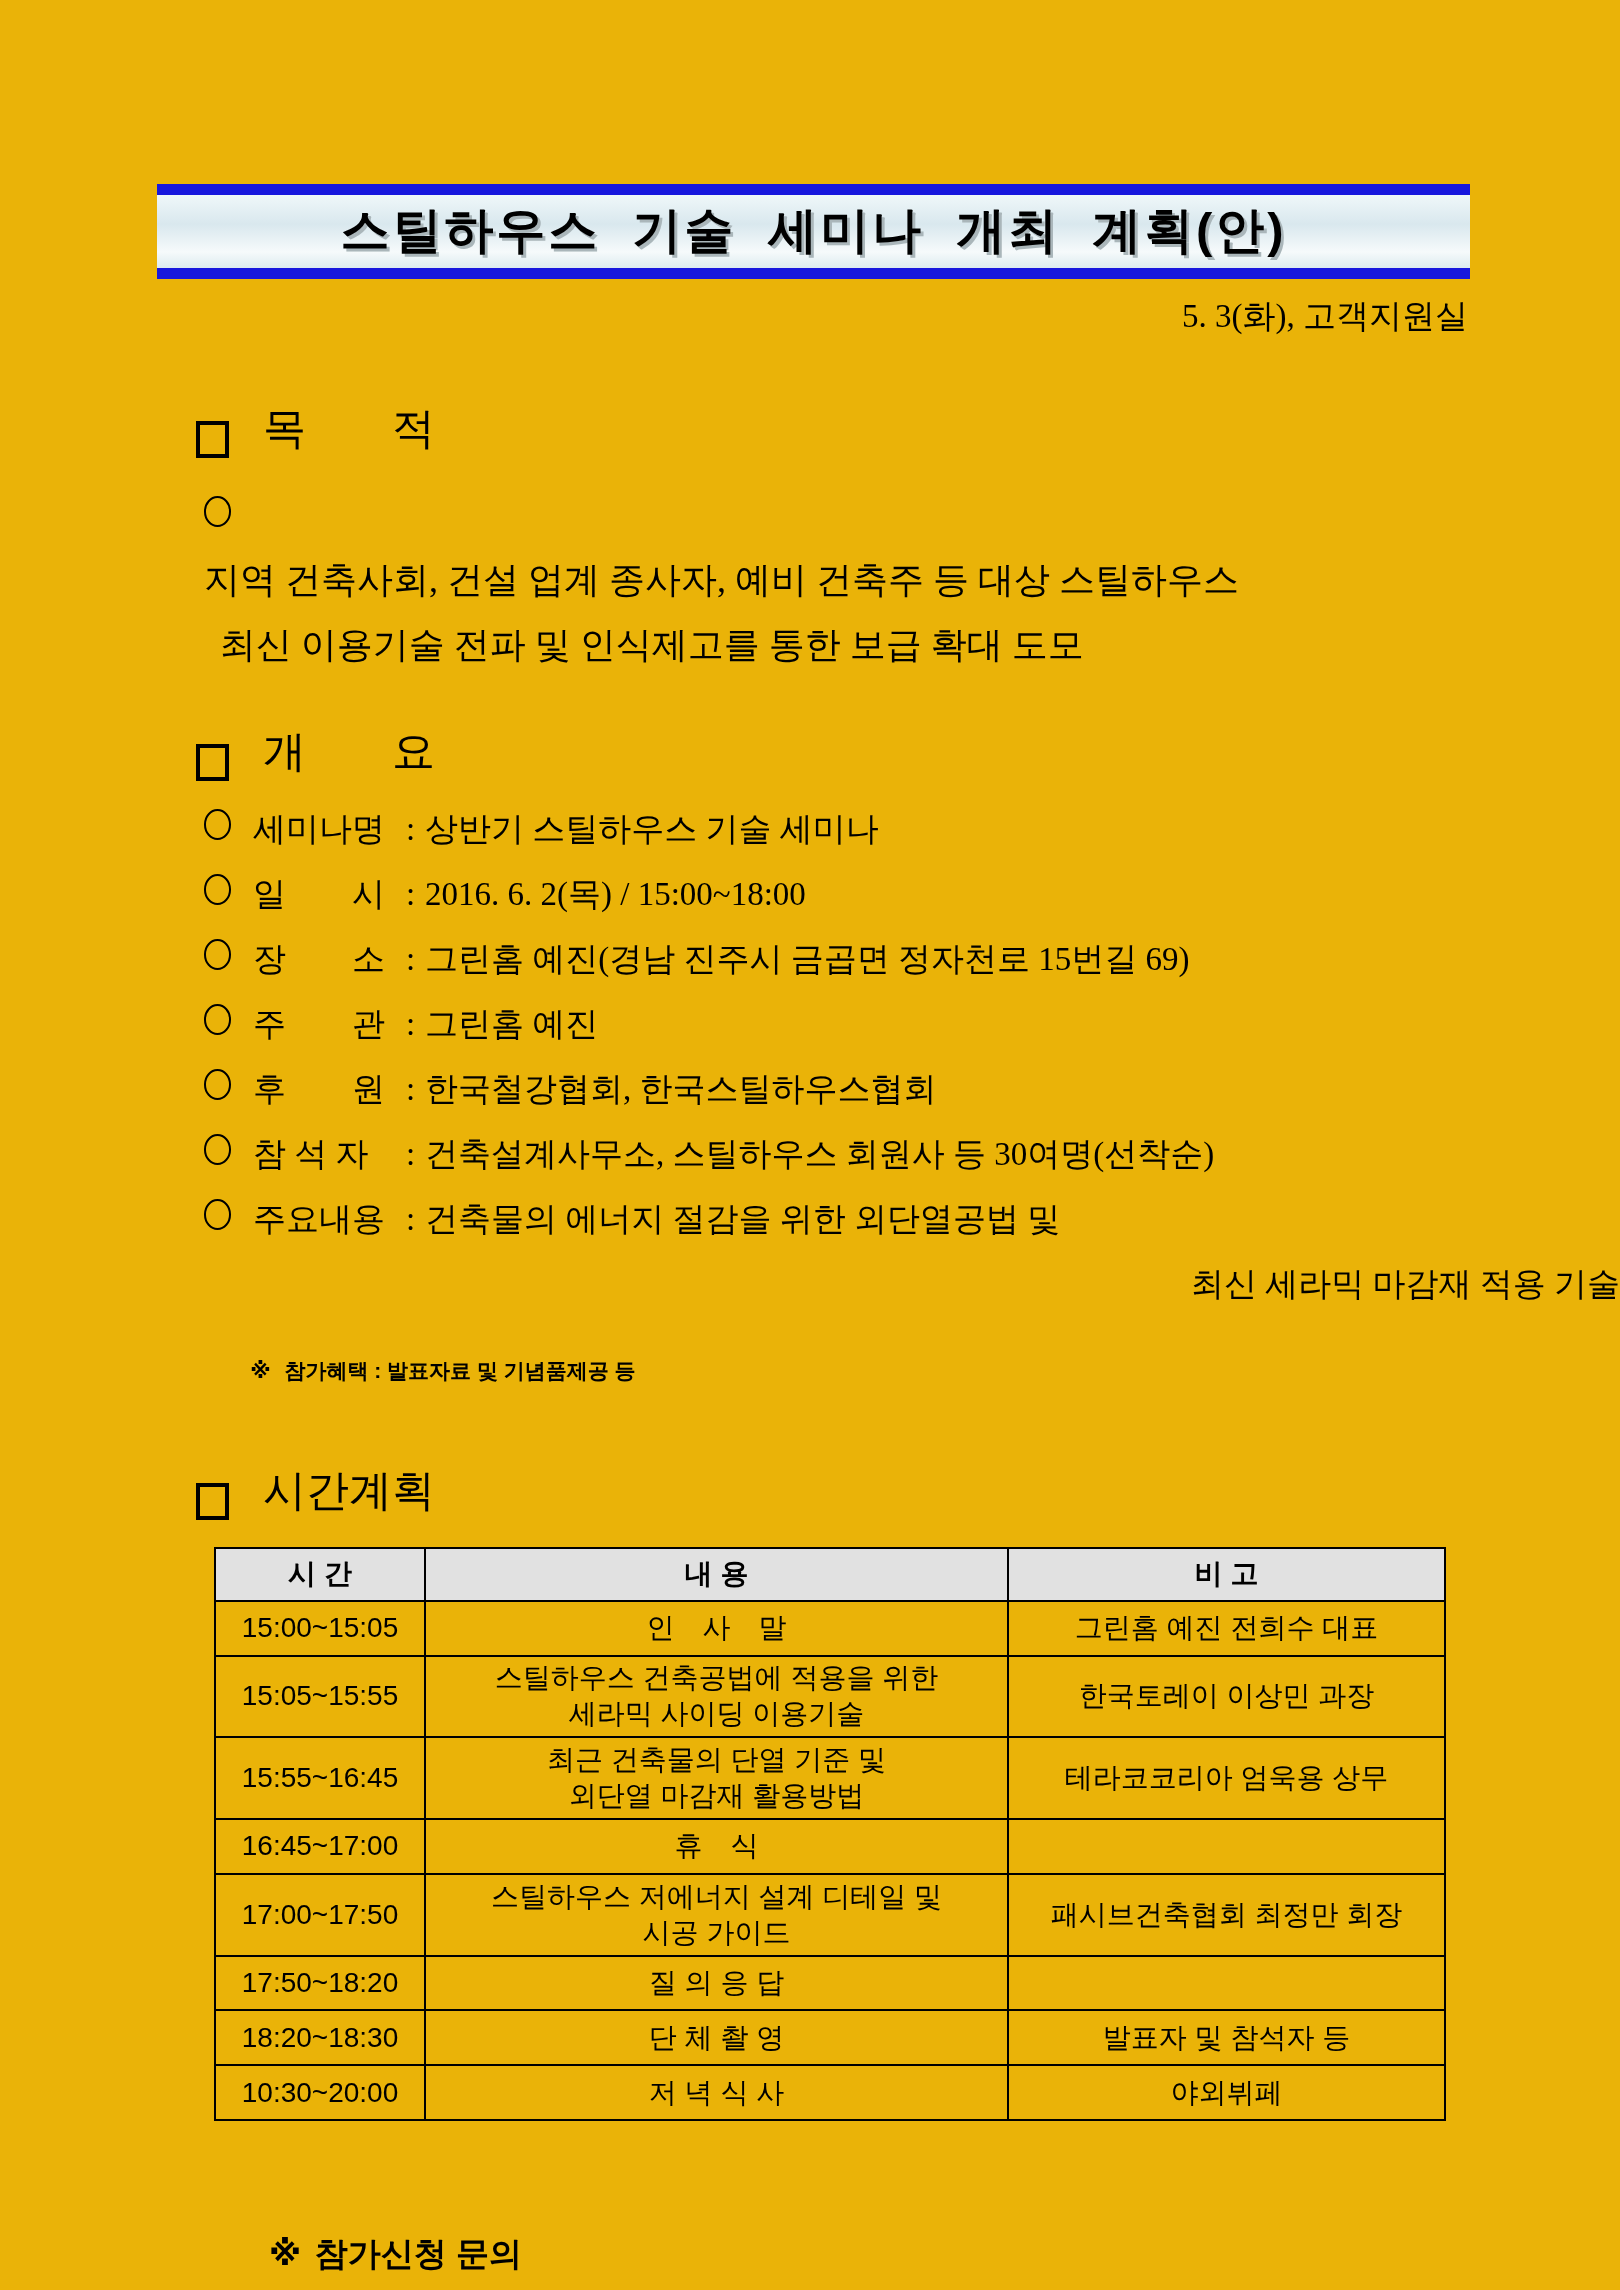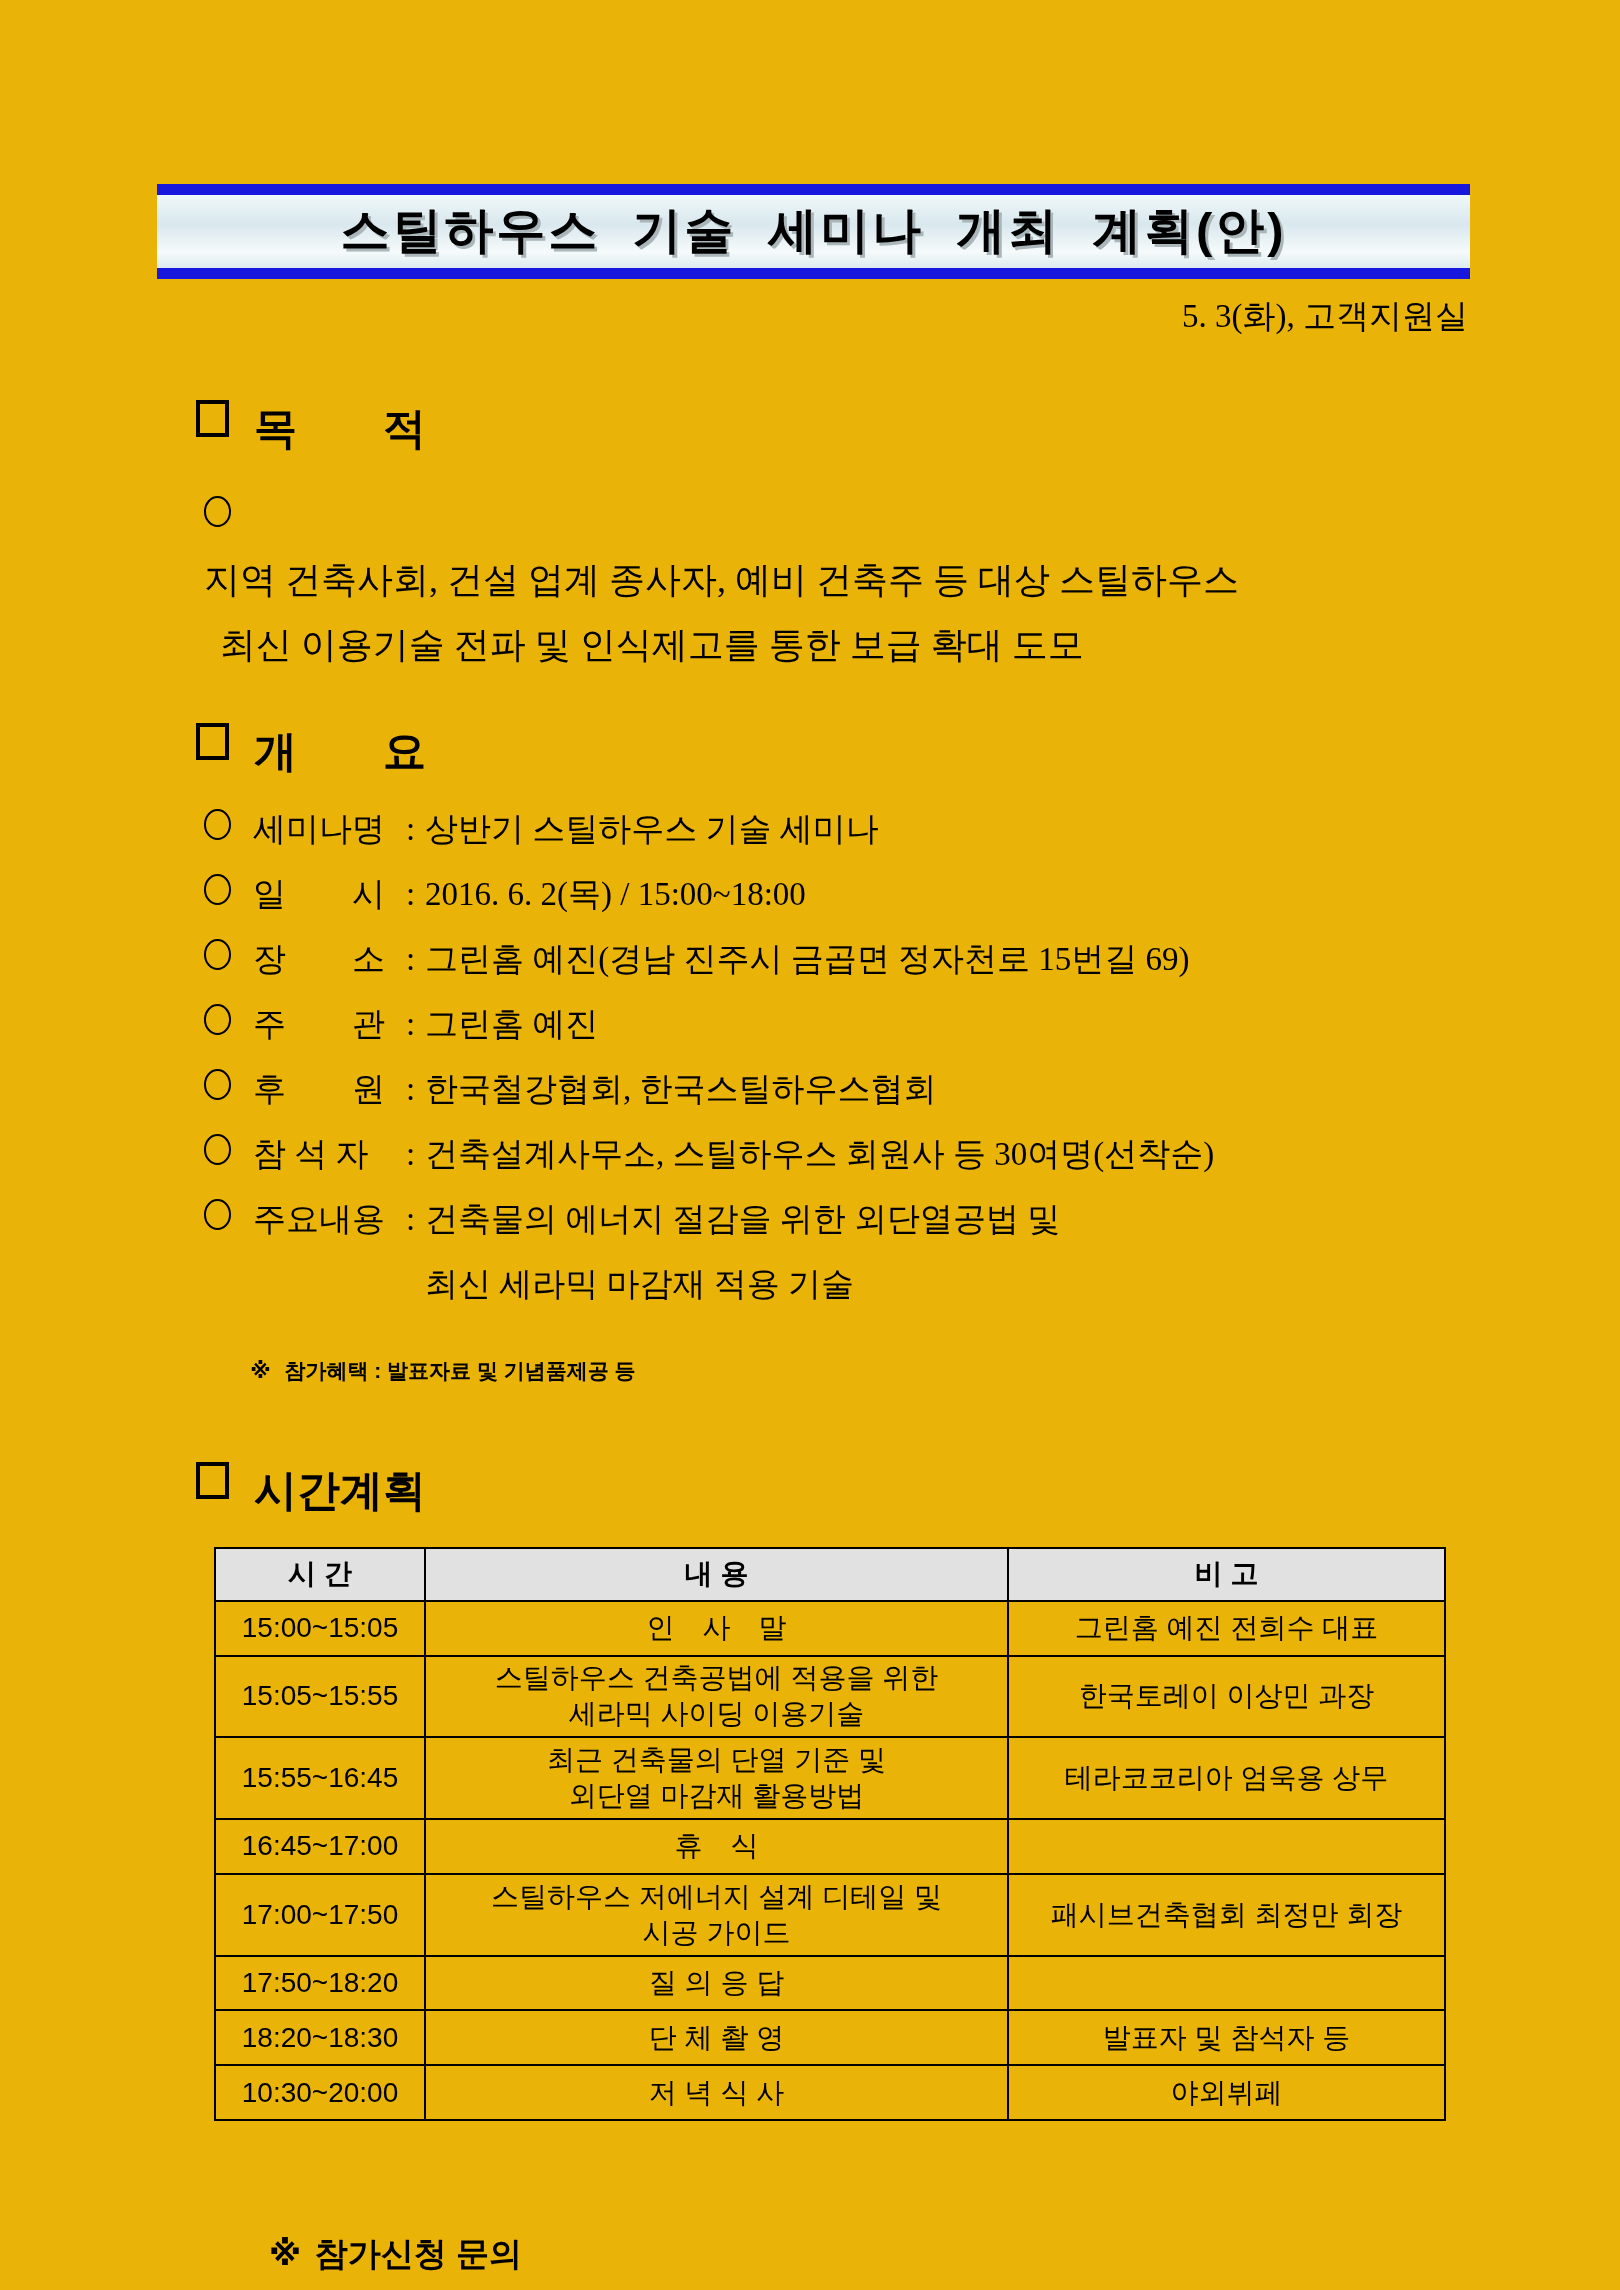--- a/index.html
+++ b/index.html
@@ -30,22 +30,22 @@
   .dateline {
     margin:15.7px 152px 0 0;
     text-align:right;
     font-family:"Liberation Serif","DejaVu Serif",serif;
     font-size:33px;
     white-space:pre;
   }
   
   .sec-head {
     margin:0 0 0 196px;
-    display:flex; align-items:flex-start; gap:25px;
-    font-size:43px; font-weight:bold;
+    display:flex; align-items:flex-end; gap:34px;
+    font-size:43px; font-weight:normal;
     white-space:pre;
   }
   .sq {
     display:inline-block; box-sizing:border-box;
     width:33px; height:37px;
     border:4.9px solid #000;
     flex:0 0 auto;
   }
   .sec-purpose { margin-top:61px; }
   .sec-overview { margin-top:45px; }
@@ -67,21 +67,21 @@
   .purpose-item .cont { margin-left:15.7px; }
   .ov-items { margin:15.7px 0 0 204px; }
   .ov-item {
     display:grid;
     grid-template-columns:49px 143px 29px auto;
     font-size:33px; line-height:65px;
     white-space:pre;
   }
   .ov-item .lab { white-space:pre; }
   .ov-item .sep { text-align:center; }
-  .ov-item .val2 { white-space:pre; }
+  .ov-item .val2 { white-space:pre;text-align:right; }
   
   .note-line {
     margin:15.7px 0 0 227px;
     font-size:21px; font-weight:bold;
     white-space:pre;
   }
   .ref-mark { margin-right:13.7px; }
   
   .sched-table {
     margin:27.4px 0 0 214px;

